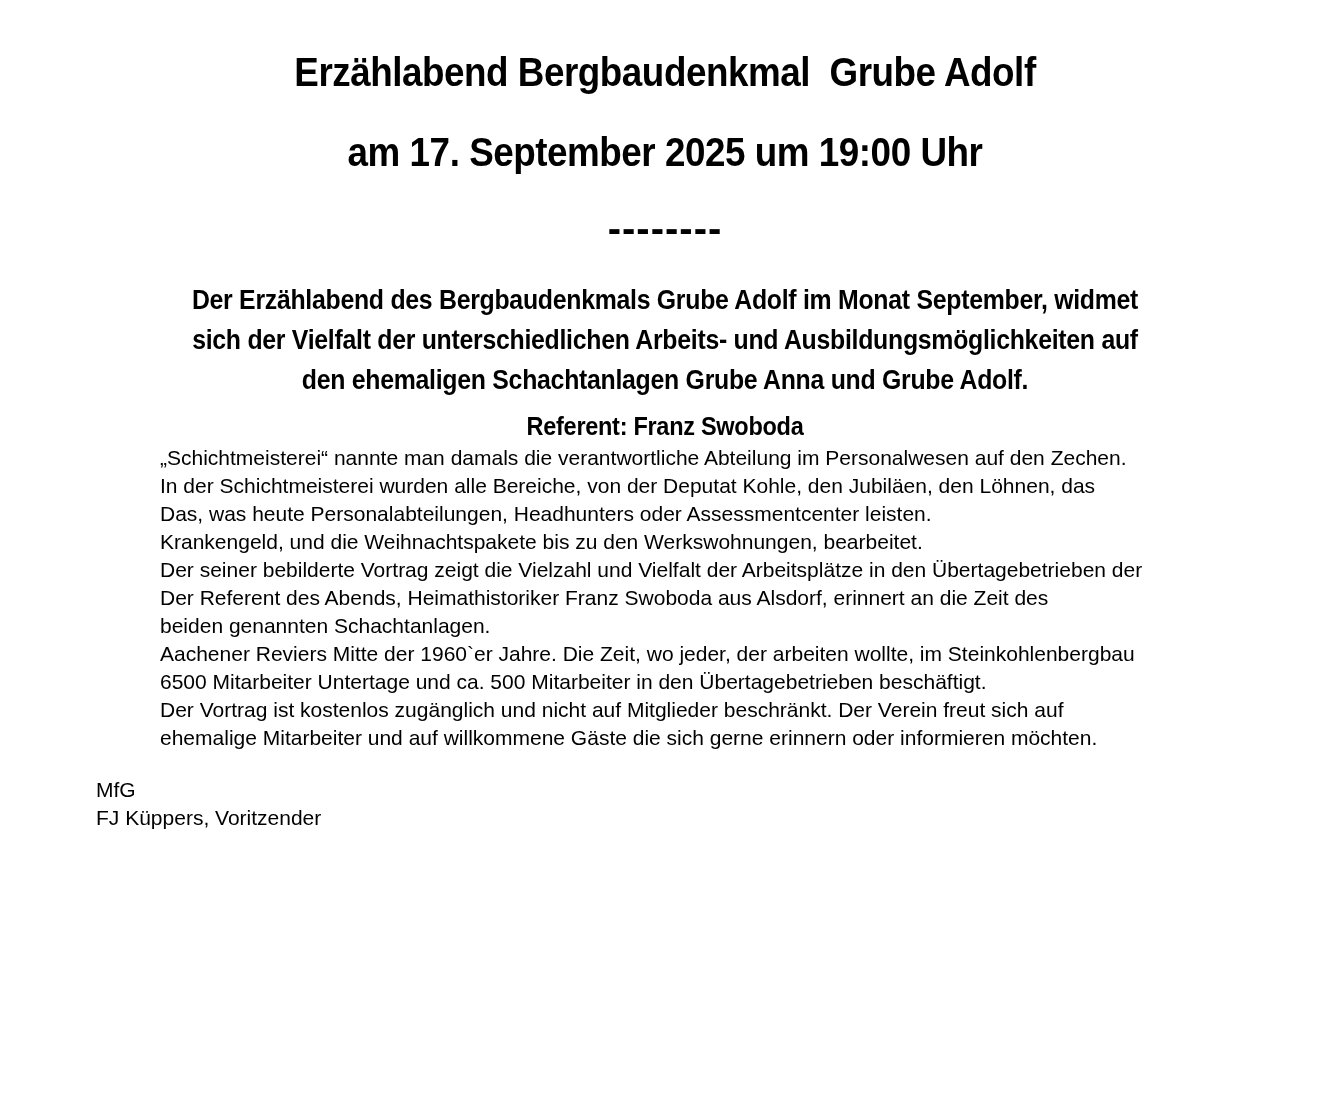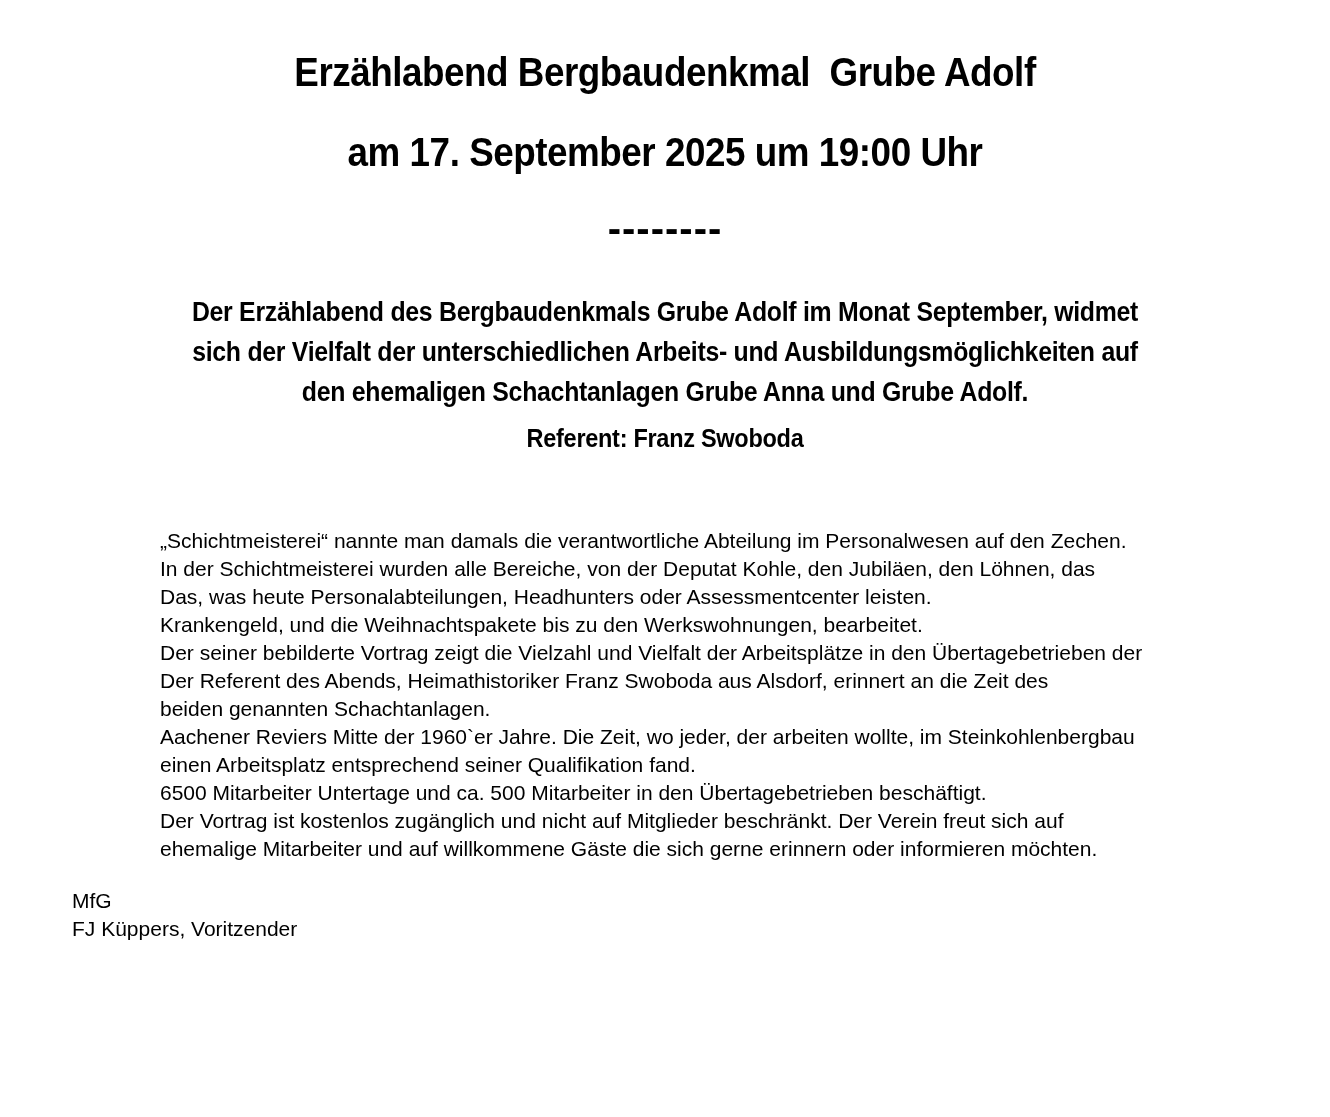--- a/index.html
+++ b/index.html
@@ -47,21 +47,21 @@
     margin-top: 28px;
     font-size: 40px;
     line-height: 48px;
     font-weight: 700;
     text-align: center;
     letter-spacing: 1px;
   }
 
   
   .intro {
-    margin-top: 40px;
+    margin-top: 28px;
   }
   .intro-line {
     font-size: 27px;
     line-height: 40px;
     font-weight: 700;
     text-align: center;
     transform: scaleX(0.92);
     transform-origin: 50% 50%;
     letter-spacing: -0.3px;
   }
@@ -72,36 +72,35 @@
     line-height: 36px;
     font-weight: 700;
     text-align: center;
     transform: scaleX(0.94);
     transform-origin: 50% 50%;
     letter-spacing: -0.3px;
   }
 
   
   .body-block {
-    margin-top: 71px;
     padding-left: 160px;
     padding-right: 72px;
   }
   .body-line {
     font-size: 21px;
     line-height: 28px;
     font-weight: 400;
     text-align: left;
     white-space: nowrap;
   }
 
   
   .closing-block {
     margin-top: 24px;
-    padding-left: 72px;
+    padding-left: 96px;
   }
   .closing-line {
     font-size: 21px;
     line-height: 28px;
     font-weight: 400;
     text-align: left;
   }
 </style>
 </head>
 <body>
@@ -124,21 +123,20 @@
 
   <div class="body-block">
     <div class="body-line">„Schichtmeisterei“ nannte man damals die verantwortliche Abteilung im Personalwesen auf den Zechen.</div>
     <div class="body-line">In der Schichtmeisterei wurden alle Bereiche, von der Deputat Kohle, den Jubiläen, den Löhnen, das</div>
     <div class="body-line">Das, was heute Personalabteilungen, Headhunters oder Assessmentcenter leisten.</div>
     <div class="body-line">Krankengeld, und die Weihnachtspakete bis zu den Werkswohnungen, bearbeitet.</div>
     <div class="body-line">Der seiner bebilderte Vortrag zeigt die Vielzahl und Vielfalt der Arbeitsplätze in den Übertagebetrieben der</div>
     <div class="body-line">Der Referent des Abends, Heimathistoriker Franz Swoboda aus Alsdorf, erinnert an die Zeit des</div>
     <div class="body-line">beiden genannten Schachtanlagen.</div>
     <div class="body-line">Aachener Reviers Mitte der 1960`er Jahre. Die Zeit, wo jeder, der arbeiten wollte, im Steinkohlenbergbau</div>
-    <div class="body-line">einen Arbeitsplatz entsprechend seiner Qualifikation fand.</div>
     <div class="body-line">6500 Mitarbeiter Untertage und ca. 500 Mitarbeiter in den Übertagebetrieben beschäftigt.</div>
     <div class="body-line">Der Vortrag ist kostenlos zugänglich und nicht auf Mitglieder beschränkt. Der Verein freut sich auf</div>
     <div class="body-line">ehemalige Mitarbeiter und auf willkommene Gäste die sich gerne erinnern oder informieren möchten.</div>
   </div>
 
   <div class="closing-block">
     <div class="closing-line">MfG</div>
     <div class="closing-line">FJ Küppers, Voritzender</div>
   </div>
 

